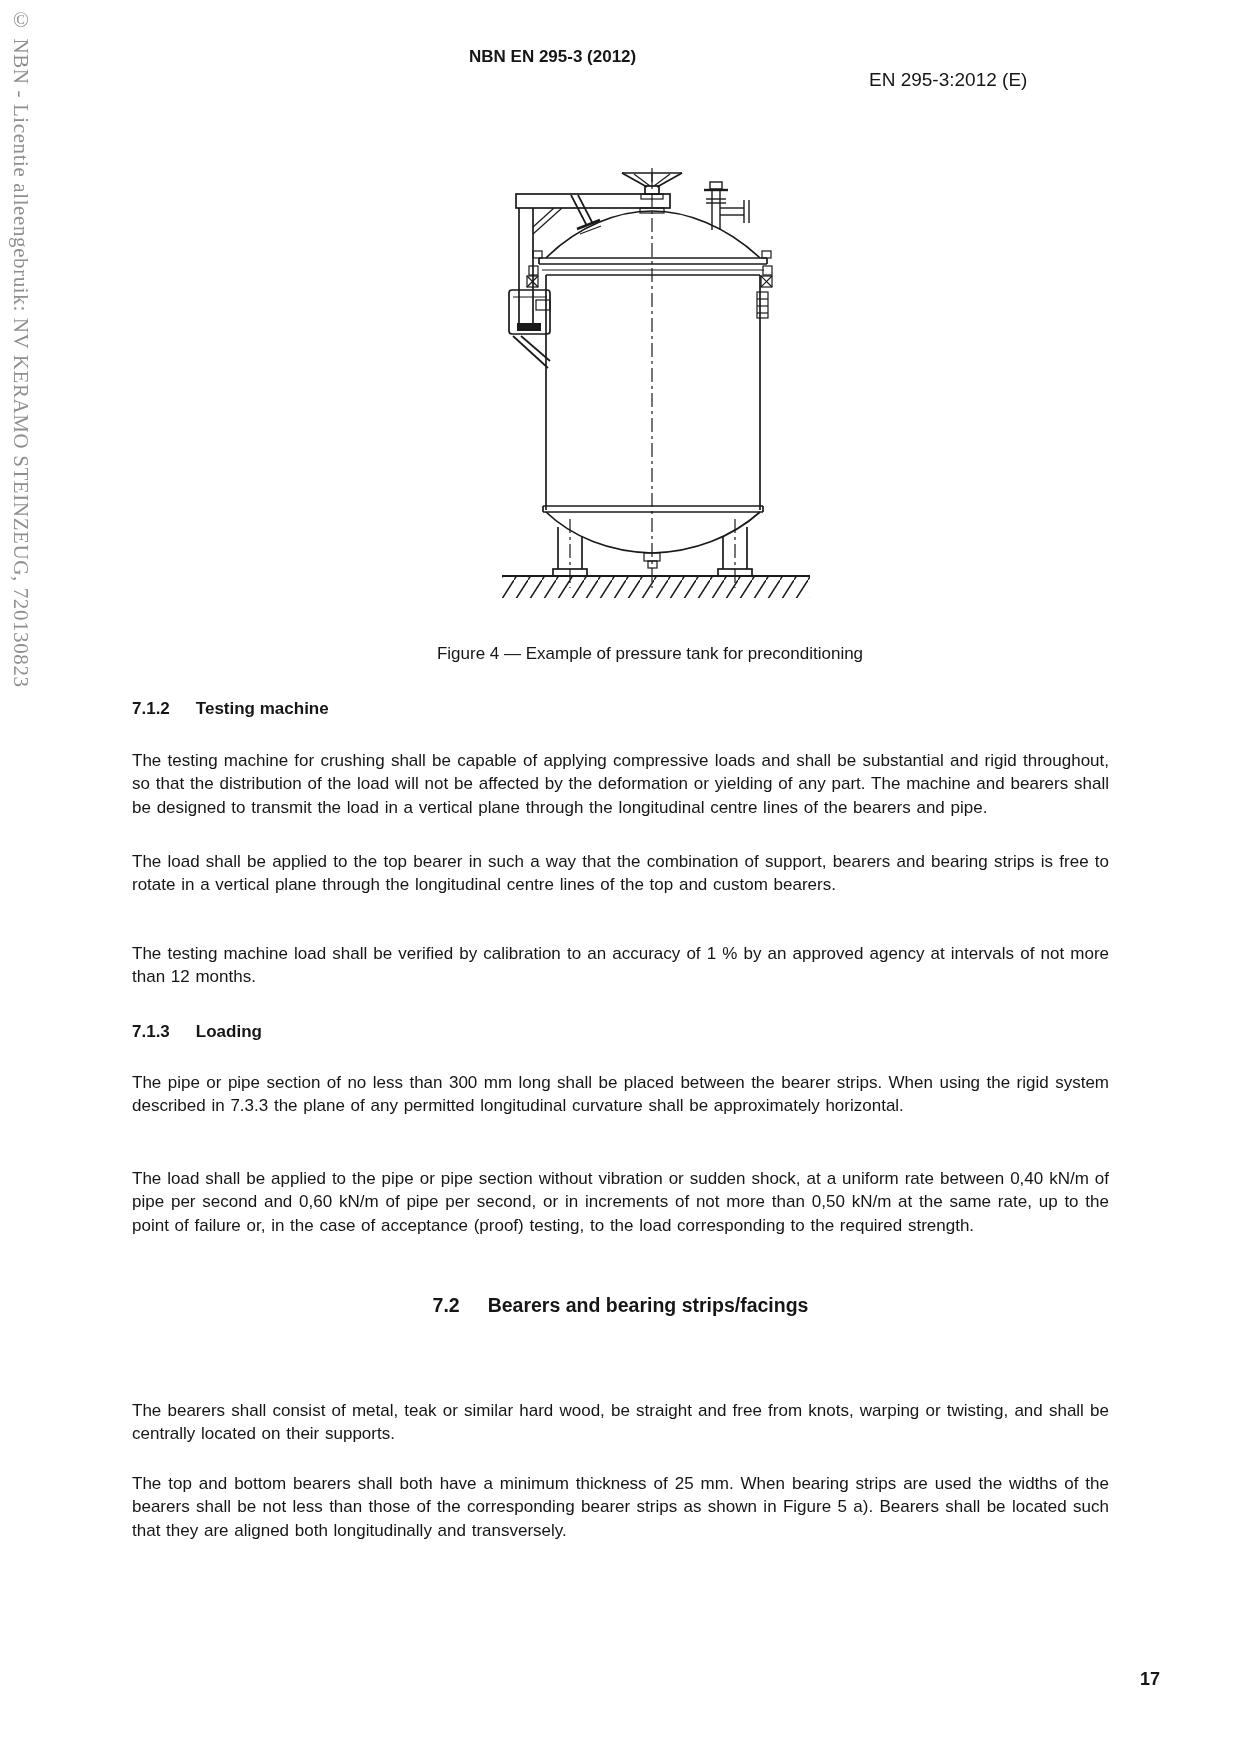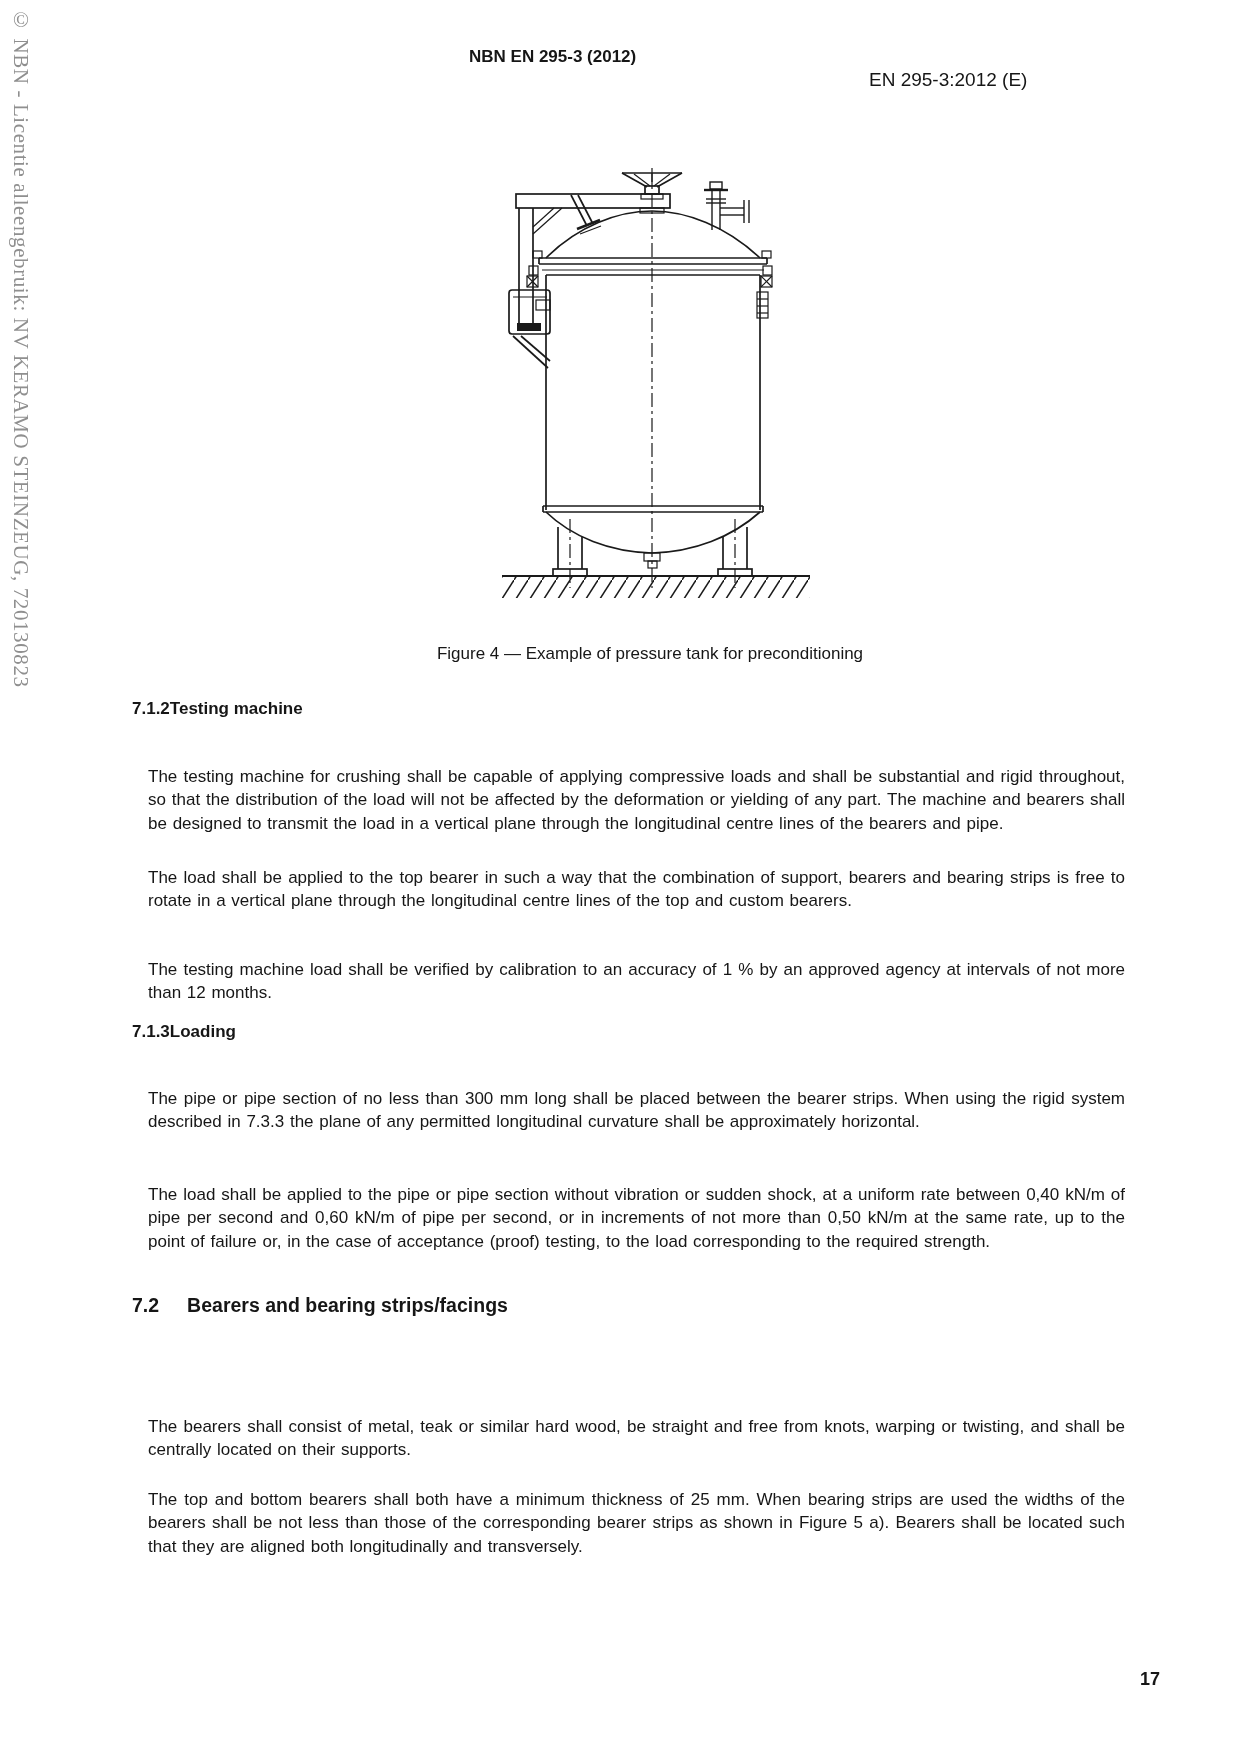--- a/index.html
+++ b/index.html
@@ -27,28 +27,28 @@
     position:absolute;left:869px;top:69px;
     font-size:19px;font-weight:normal;white-space:nowrap;
   }
   .figure-wrap{position:absolute;left:430px;top:140px;width:390px;height:465px;}
   .fig-caption{
     position:absolute;left:162px;top:644px;width:976px;
     text-align:center;font-size:17px;font-weight:normal;
   }
   .h3{
     position:absolute;left:132px;width:977px;
-    font-size:17px;font-weight:bold;display:flex;white-space:nowrap;
+    font-size:17px;font-weight:bold;display:flex;gap:26px;white-space:nowrap;
   }
   .h2{
     position:absolute;left:132px;width:977px;
-    font-size:19.5px;font-weight:bold;display:flex;gap:28px;white-space:nowrap;
+    font-size:19.5px;font-weight:bold;display:flex;gap:28px;white-space:nowrap;justify-content:center;
   }
   .body-par{
-    position:absolute;left:132px;width:977px;margin:16px;
+    position:absolute;left:132px;width:977px;margin:0;
     font-size:17px;line-height:23.4px;
     text-align:justify;word-spacing:1px;
   }
   .page-number{
     position:absolute;left:1140px;top:1669px;
     font-size:18px;font-weight:bold;
   }
   svg.tank{stroke:#1a1a1a;fill:none;stroke-width:1.7;}
   svg.tank .thin{stroke-width:1.2;}
   svg.tank .cl{stroke-width:1.2;stroke-dasharray:14 4 3 4;}

